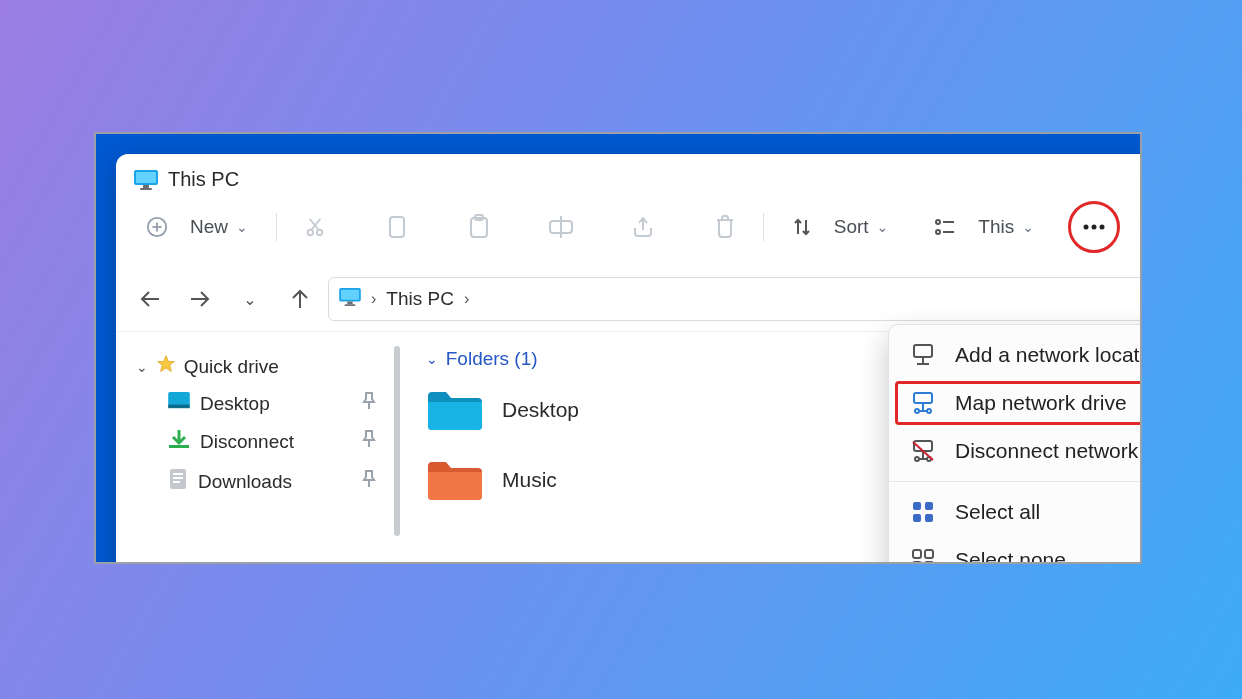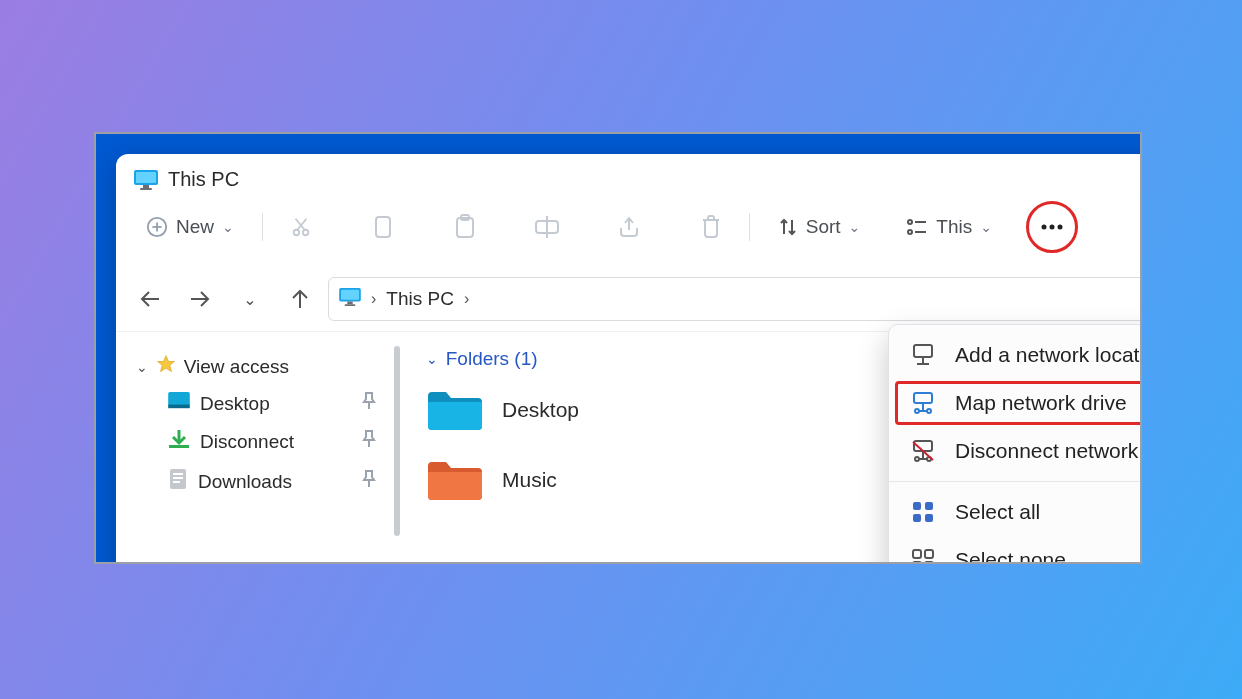--- a/index.html
+++ b/index.html
@@ -45,21 +45,21 @@
   }
   .tb-btn {
     display:flex; align-items:center; justify-content:center;
     height:40px; min-width:40px;
     border-radius:6px;
     color:#6d7785;
     position:relative;
     padding:0 6px;
   }
   .tb-btn.labelled { padding:0 10px; gap:8px; }
-  .tb-btn.labelled span.lbl { color:#4a4f55; font-size:19px; }
+  .tb-btn.labelled span.lbl { color:#4a4f55; font-size:19px;margin-left:14px; }
   .tb-chevron { color:#6d7785; font-size:14px; }
   .tb-sep { width:1px; height:28px; background:#dcdfe3; margin:0 10px; }
 
   .more-highlight {
     position:absolute; inset:-6px;
     border:3px solid #e02828; border-radius:50%;
     pointer-events:none;
   }
 
   
@@ -291,21 +291,21 @@
 
     <div class="body">
       <div class="sidebar">
         <div class="side-group-header">
           <span class="chev">⌄</span>
           <span>
             <svg width="20" height="20" viewBox="0 0 24 24">
                 <polygon points="12,2 15,9 22,9 16.5,13.5 18.5,21 12,16.8 5.5,21 7.5,13.5 2,9 9,9" fill="#f7c83f" stroke="#e0a92c" stroke-width="1"></polygon>
               </svg>
           </span>
-          <span>View access</span>
+          <span>Quick drive</span>
         </div>
 
         <div class="side-item">
           <span>
             <svg width="22" height="18" viewBox="0 0 24 20">
                 <rect x="0" y="0" width="24" height="16" rx="2" fill="#12a7d6"></rect>
                 <rect x="0" y="14" width="24" height="4" fill="#0a6c8d"></rect>
               </svg>
           </span>
           <span>Desktop</span>

